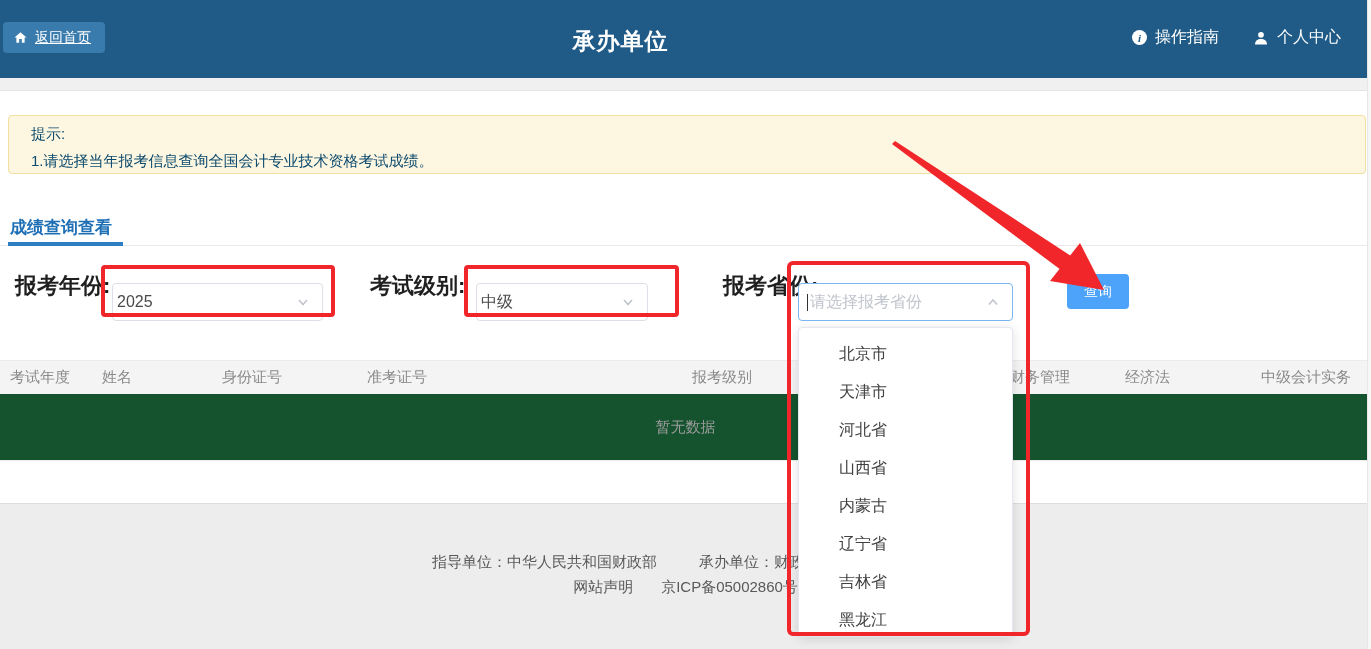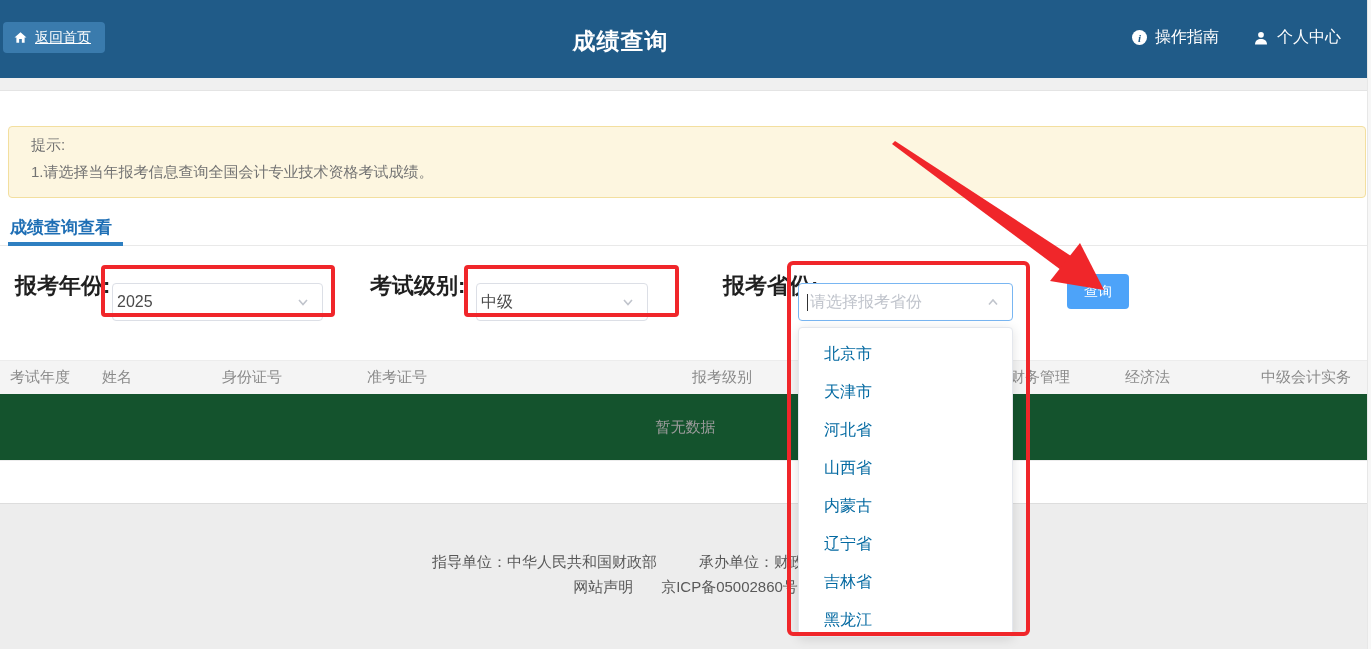--- a/index.html
+++ b/index.html
@@ -14,23 +14,23 @@
     display:flex; align-items:center; gap:7px; cursor:pointer;text-decoration:underline; }
   .page-title { position:absolute; left:0; right:130px; top:26px; text-align:center;
     color:#ffffff; font-size:23px; font-weight:bold; letter-spacing:1px; }
   .topbar-right { position:absolute; right:30px; top:27px; display:flex; align-items:center; gap:34px; }
   .topbar-link { display:flex; align-items:center; gap:8px; color:#fff; font-size:16px; cursor:pointer; }
   .info-circle { width:15px; height:15px; border-radius:50%; background:#fff; color:#205b88;
     font:italic bold 11px "Liberation Serif", serif; display:flex; align-items:center; justify-content:center; }
   .substrip { position:absolute; left:0; top:78px; width:1371px; height:13px; background:#f0f0f0; border-bottom:1px solid #e4e4e4; }
 
   
-  .notice { position:absolute; left:8px; top:115px; width:1358px; height:72px;
+  .notice { position:absolute; left:8px; top:115px; width:1358px; height:59px;
     background:#fdf6e0; border:1px solid #f3df9f; border-radius:4px; padding:9px 22px;
-    color:#737373; font-size:15px;margin-top:11px; }
+    color:#0c4a6e; font-size:15px; }
   .notice .n-title { margin-bottom:8px; }
 
   
   .tab-line { position:absolute; left:0; top:245px; width:1371px; height:1px; background:#e9e9e9; }
   .tab-active { position:absolute; left:10px; top:216px; color:#1f6fb5; font-size:17px; font-weight:bold; cursor:pointer; }
   .tab-underline { position:absolute; left:8px; top:242px; width:115px; height:4px; background:#2e7fc1; }
 
   
   .f-label { position:absolute; top:271px; font-size:22px; font-weight:bold; color:#1f1f1f; }
   .sel { position:absolute; top:283px; height:38px; background:#fff; border:1px solid #dcdfe6;
@@ -57,21 +57,21 @@
     border-top:1px solid #dddddd; color:#595959; font-size:15px; }
   .footer .l1 { position:absolute; left:0; right:0; top:49px; text-align:center; }
   .footer .l2 { position:absolute; left:0; right:0; top:74px; text-align:center; }
   .footer .gap { display:inline-block; width:42px; }
   .footer .gap2 { display:inline-block; width:28px; }
 
   
   .dropdown { position:absolute; left:798px; top:327px; width:215px; height:310px; background:#fff;
     border:1px solid #e4e7ed; border-radius:4px; box-shadow:0 2px 12px rgba(0,0,0,.12);
     overflow:hidden; z-index:50; padding-top:7px; }
-  .dd-item { height:38px; line-height:38px; padding-left:25px; font-size:16px; color:#0369a1; cursor:pointer; white-space:nowrap; }
+  .dd-item { height:38px; line-height:38px; padding-left:40px; font-size:16px; color:#404040; cursor:pointer; white-space:nowrap; }
 
   
   .red-box { position:absolute; border:4px solid #f0262a; border-radius:4px; z-index:60; pointer-events:none; }
   #arrow-svg { position:absolute; left:0; top:0; z-index:70; pointer-events:none; }
 
   
   .scroll-strip { position:absolute; right:0; top:0; width:4px; height:649px; background:#f7f7f7; border-left:1px solid #e7e7e7; z-index:80; }
 </style>
 </head>
 <body>
@@ -80,21 +80,21 @@
 
   <div class="topbar">
     <button class="back-btn">
       <span style="display:flex">
         <svg width="15" height="15" viewBox="0 0 20 20">
             <path d="M2 10 L10 3 L18 10 L15.5 10 L15.5 17 L11.8 17 L11.8 12 L8.2 12 L8.2 17 L4.5 17 L4.5 10 Z" fill="#ffffff"></path>
           </svg>
       </span>
       <span>返回首页</span>
     </button>
-    <div class="page-title">成绩查询</div>
+    <div class="page-title">承办单位</div>
     <div class="topbar-right">
       <div class="topbar-link">
         <span class="info-circle">i</span>
         <span>操作指南</span>
       </div>
       <div class="topbar-link">
         <span style="display:flex">
           <svg width="16" height="16" viewBox="0 0 20 20">
               <circle cx="10" cy="6" r="3.6" fill="#fff"></circle>
               <path d="M2.5 18 C2.5 13.4 6 11.2 10 11.2 C14 11.2 17.5 13.4 17.5 18 Z" fill="#fff"></path>

